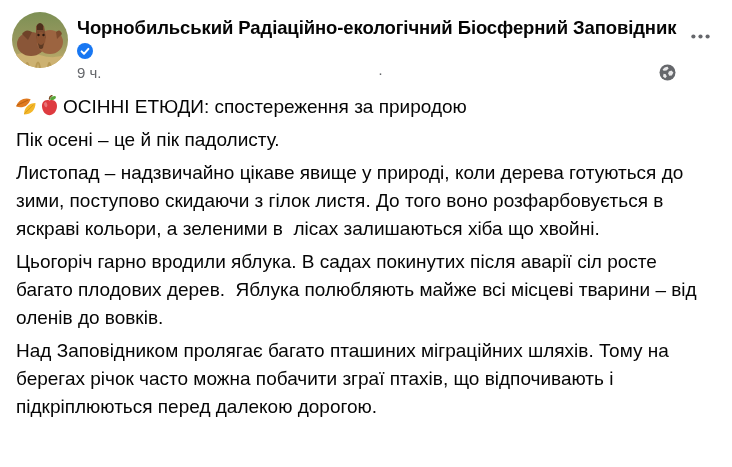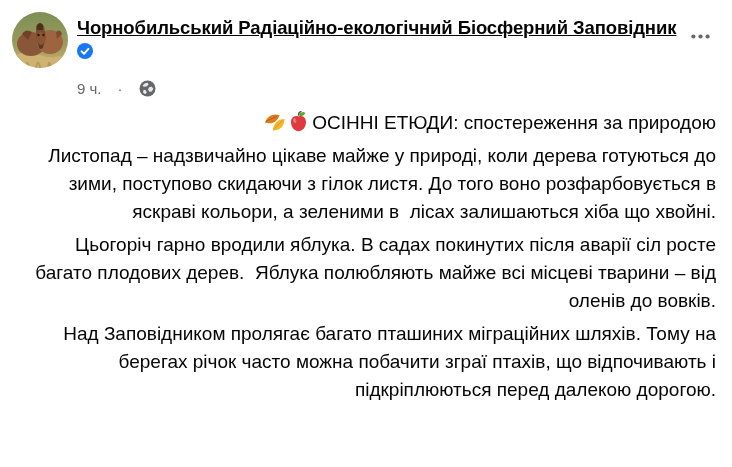--- a/index.html
+++ b/index.html
@@ -41,36 +41,36 @@
     min-width: 0;
   }
   .page-name {
     font-size: 18.5px;
     font-weight: 700;
     color: #050505;
     line-height: 23px;
     white-space: nowrap;
     letter-spacing: -0.1px;
     cursor: pointer;
-    text-decoration: underline;
   }
   .badge-row {
     margin-top: 3px;
     height: 17px;
     display: flex;
     align-items: center;
   }
   .meta-row {
-    margin-top: 20px;
+    margin-top: 4px;
     display: flex;
     align-items: center;
     gap: 16px;
     font-size: 15px;
     line-height: 19px;
     color: #65676B;
+    justify-content: space-between;
   }
   .meta-row .timestamp { cursor: pointer; }
   .menu-button {
     position: absolute;
     top: 24px;
     right: 16px;
     width: 32px;
     height: 24px;
     background: none;
     border: none;
@@ -84,21 +84,20 @@
   
   .post-text {
     padding: 11px 16px 16px 16px;
     font-size: 19px;
     line-height: 28px;
     color: #050505;
   }
   .post-text p {
     margin: 0 0 5px 0;
     white-space: pre-wrap;
-    text-align: right;
   }
   .emoji {
     display: inline-block;
     width: 21px;
     height: 21px;
     vertical-align: -3px;
   }
   .emoji + .emoji { margin-left: 2px; margin-right: 3px; }
 </style>
 </head>
@@ -171,18 +170,19 @@
           <path d="M1.8 12.2 L11 3.6" stroke="#b35c10" stroke-width="0.8" transform="rotate(18 7 8)"></path>
           <path d="M8 19.5 C8 12.5 13 8 19.5 8 C19.5 15 15 19.5 8 19.5 Z" fill="#F4B72A"></path>
           <path d="M8.4 18.8 L17.6 9.6" stroke="#cf9414" stroke-width="0.8"></path>
         </svg><svg class="emoji" viewBox="0 0 20 20">
           <path d="M10 3.8 Q10 1.4 12.2 0.6" stroke="#7a4a21" stroke-width="1.5" fill="none" stroke-linecap="round"></path>
           <ellipse cx="13.4" cy="3" rx="3" ry="1.6" fill="#57A639" transform="rotate(-24 13.4 3)"></ellipse>
           <path d="M10 5.2 C5.6 3.6 2.4 7 2.9 11.5 C3.4 16.2 6.4 19.2 10 19.2 C13.6 19.2 16.6 16.2 17.1 11.5 C17.6 7 14.4 3.6 10 5.2 Z" fill="#DE3B40"></path>
           <ellipse cx="6.4" cy="9.2" rx="1.5" ry="2.5" fill="#ffffff" opacity="0.3" transform="rotate(-16 6.4 9.2)"></ellipse>
         </svg><span>ОСІННІ ЕТЮДИ: спостереження за природою</span></p>
 
-    <p>Листопад – надзвичайно цікаве майже у природі, коли дерева готуються до зими, поступово скидаючи з гілок листя. До того воно розфарбовується в яскраві кольори, а зеленими в  лісах залишаються хіба що хвойні.</p>
+    <p>Пік осені – це й пік падолисту.</p>
+    <p>Листопад – надзвичайно цікаве явище у природі, коли дерева готуються до зими, поступово скидаючи з гілок листя. До того воно розфарбовується в яскраві кольори, а зеленими в  лісах залишаються хіба що хвойні.</p>
     <p>Цьогоріч гарно вродили яблука. В садах покинутих після аварії сіл росте багато плодових дерев.  Яблука полюбляють майже всі місцеві тварини – від оленів до вовків.</p>
     <p>Над Заповідником пролягає багато пташиних міграційних шляхів. Тому на берегах річок часто можна побачити зграї птахів, що відпочивають і підкріплюються перед далекою дорогою.</p>
   </div>
 
 </div>
 
 </body></html>

